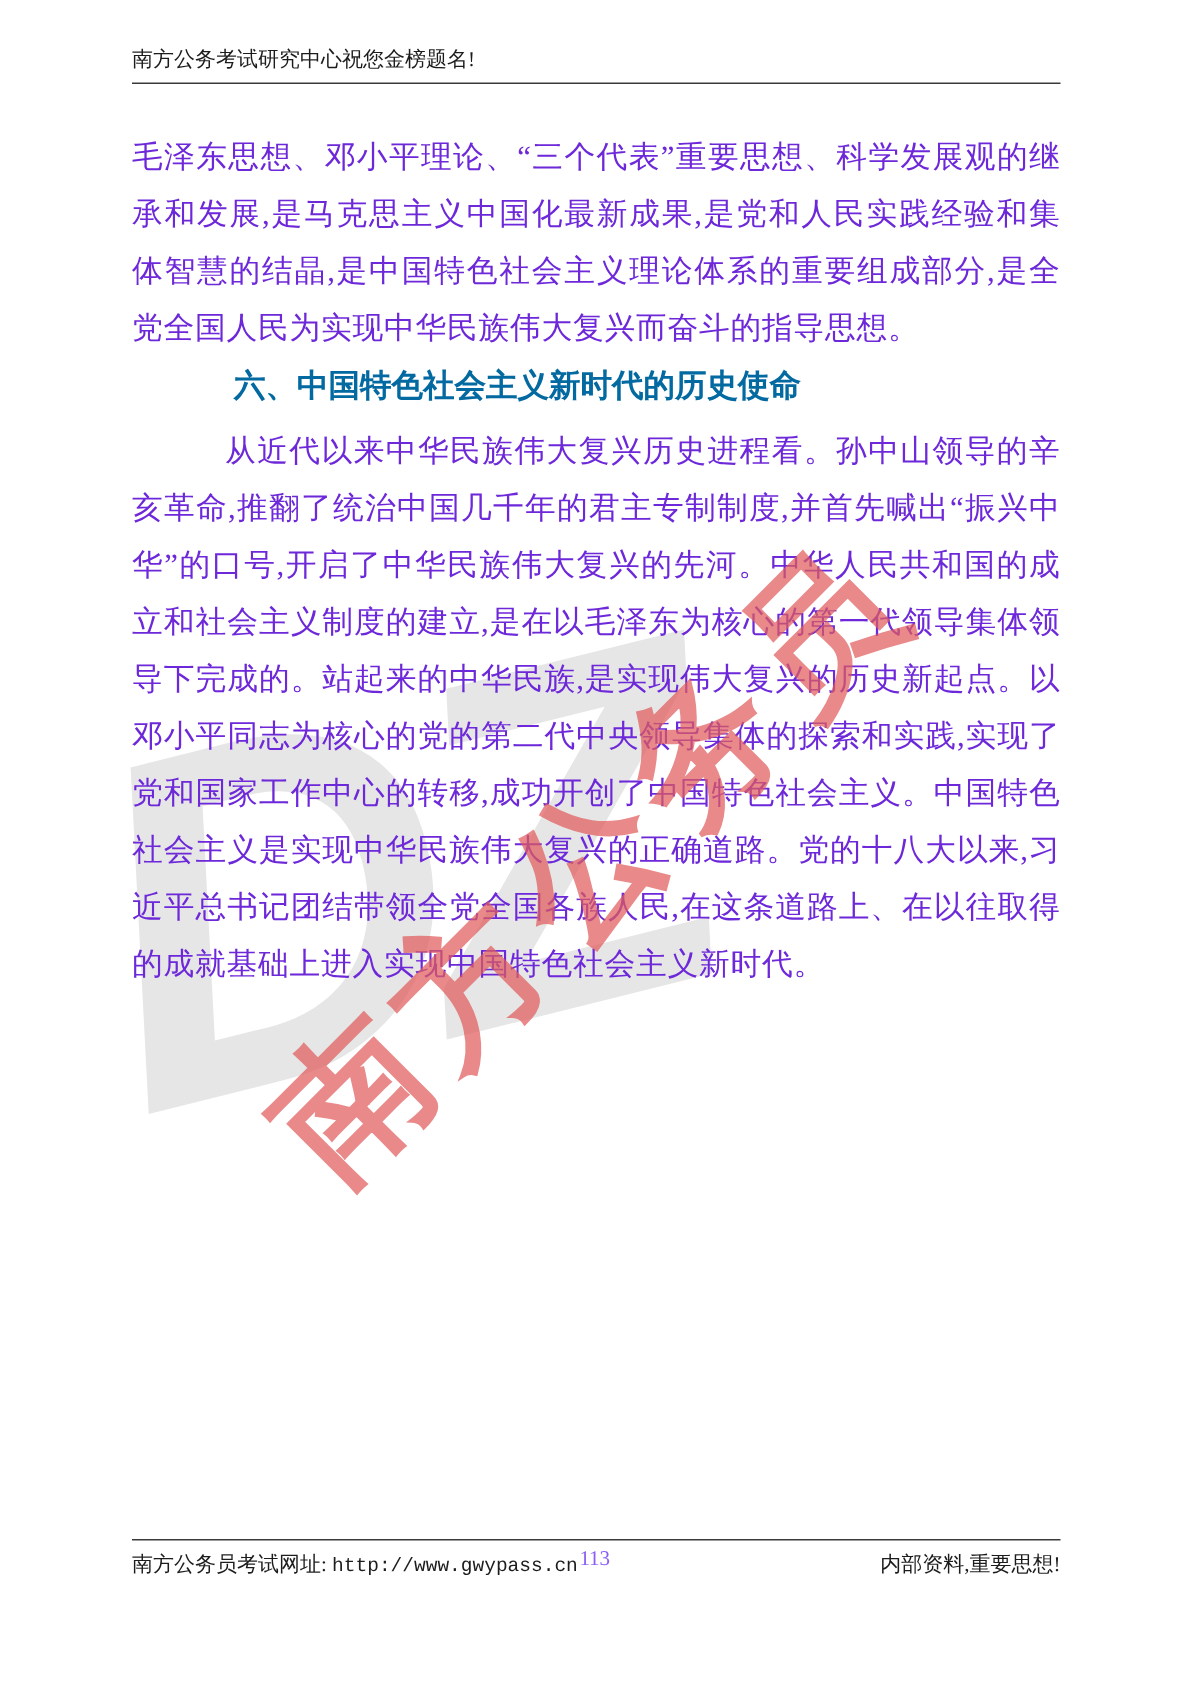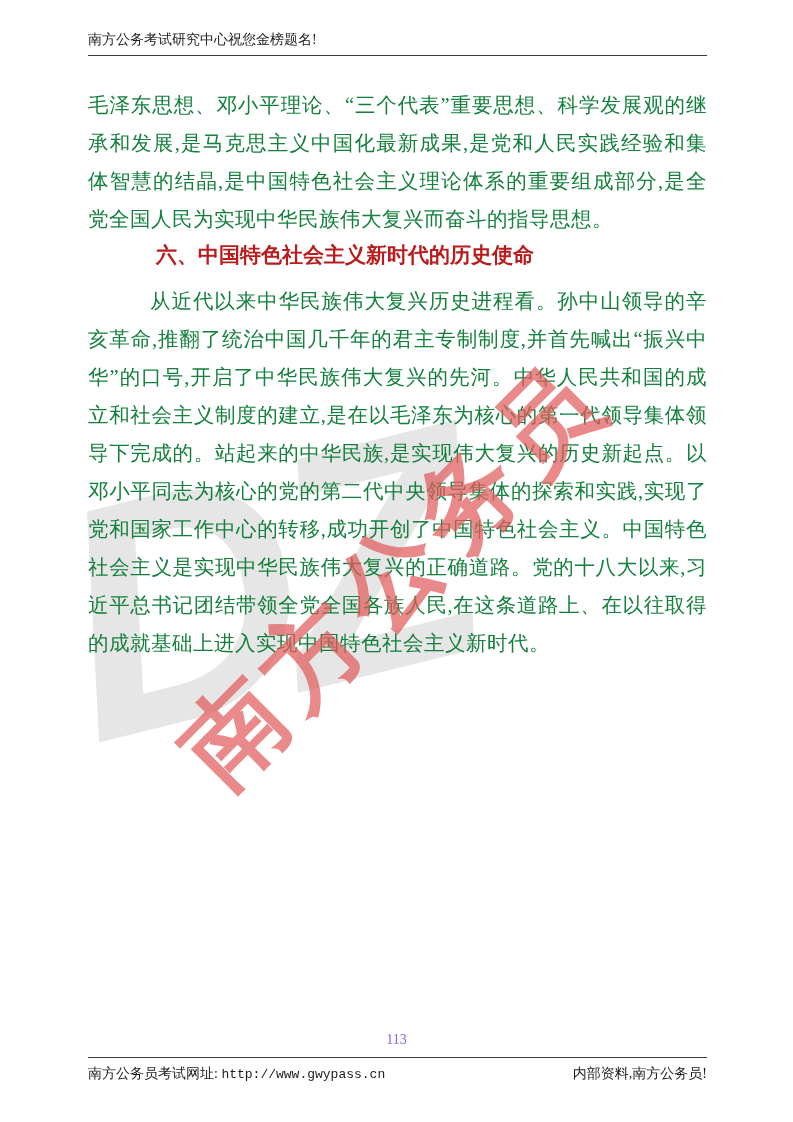--- a/index.html
+++ b/index.html
@@ -67,49 +67,49 @@
     top: 86px;
     width: 619px;
     z-index: 1;
   }
   .para {
     margin: 0;
     font-size: 20.5px;
     line-height: 38px;
     text-align: justify;
     text-justify: inter-ideograph;
-    color: #15803d;
+    color: #6d28d9;
     letter-spacing: 0.5px;
   }
   .para.indent { text-indent: 62px; margin-top: 6px; }
   .doc-heading {
     margin: 0;
     padding-left: 68px;
-    font-family: Liberation Mono, monospace;
+    font-family: Liberation Serif, serif;
     font-weight: bold;
     font-size: 21px;
     line-height: 38px;
-    color: #b91c1c;
+    color: #0369a1;
   }
 
   
   .page-number {
     position: absolute;
     left: 0;
     top: 1032px;
     width: 793px;
     text-align: center;
     font-size: 14px;
     color: #8b5cf6;
     z-index: 3;
   }
   .footer {
     position: absolute;
     left: 88px;
-    top: 1057px;
+    top: 1026px;
     width: 619px;
     border-top: 1.5px solid #3a3a3a;
     padding-top: 7px;
     display: flex;
     justify-content: space-between;
     font-size: 14px;
     color: #1c1c1c;
     z-index: 3;
   }
   .footer .url {
@@ -136,16 +136,16 @@
 
   <div class="wm-text">南方公务员</div>
 
   <div class="page-number">113</div>
 
   <div class="footer">
     <span>
       <span>南方公务员考试网址:</span>
       <span class="url">http://www.gwypass.cn</span>
     </span>
-    <span>内部资料,南方公务员!</span>
+    <span>内部资料,重要思想!</span>
   </div>
 
 </div>
 
 </body></html>

